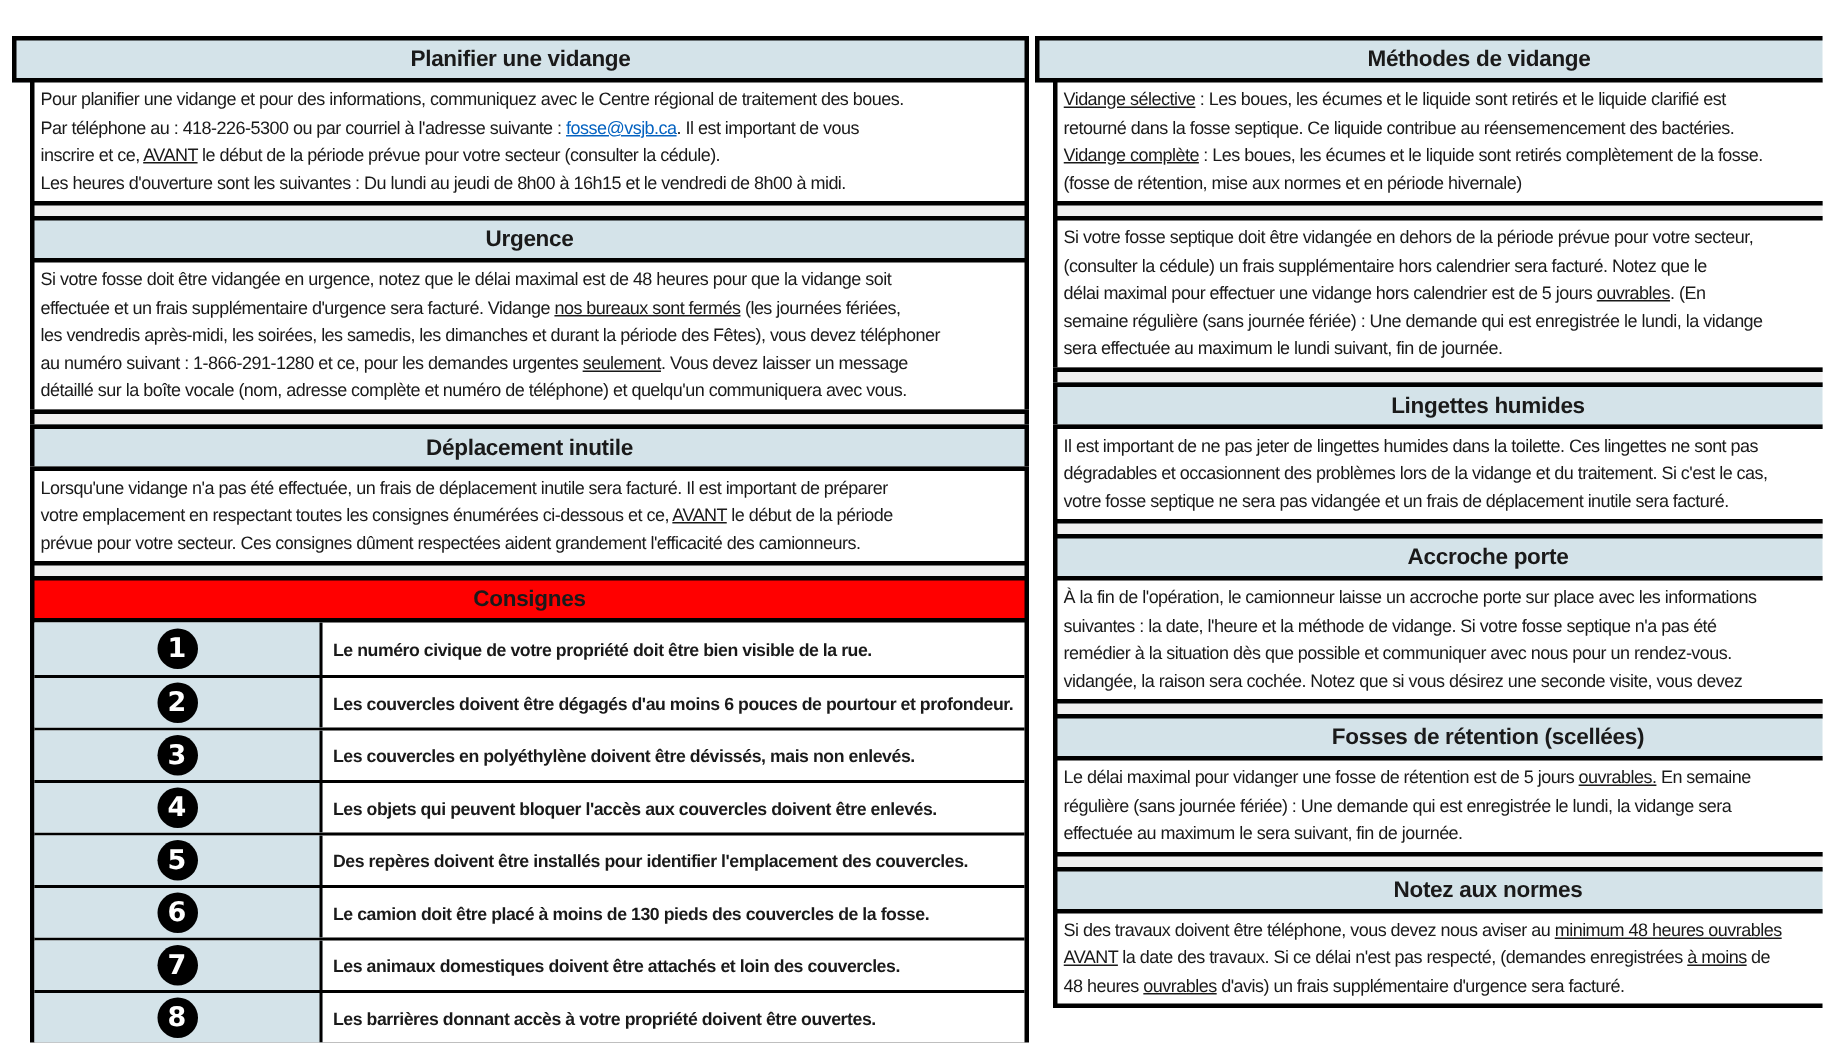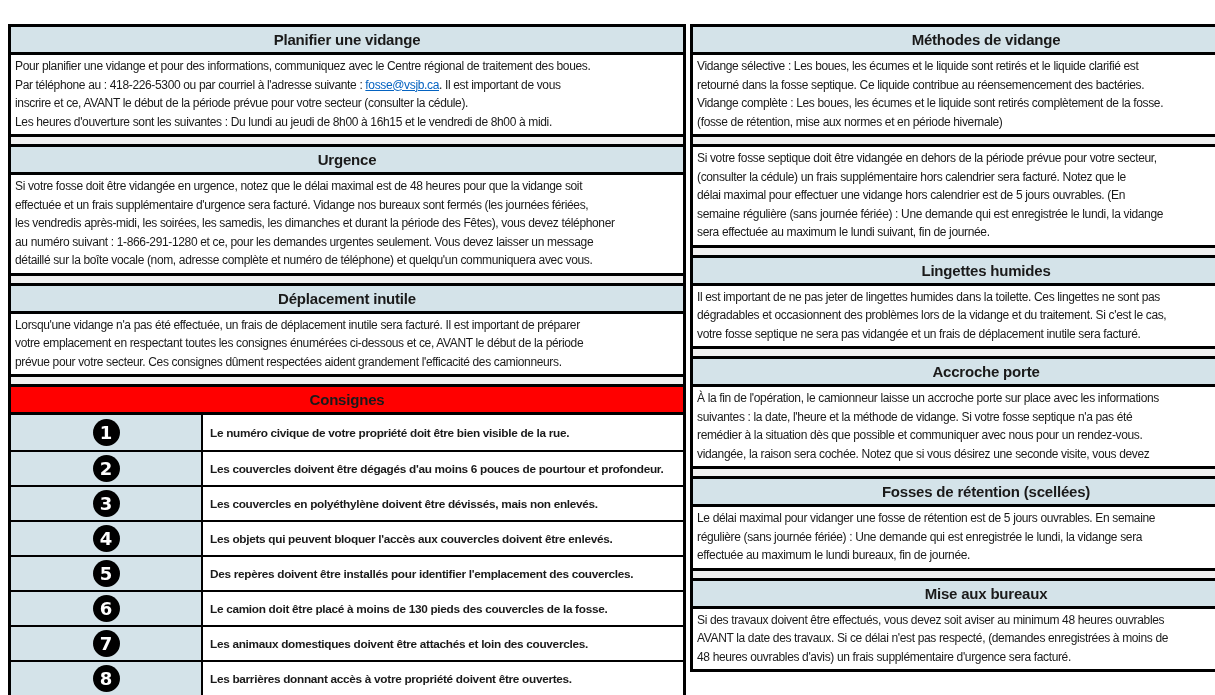--- a/index.html
+++ b/index.html
@@ -8,35 +8,35 @@
     width: 1215px; height: 695px; overflow: hidden;
     font-family: "Liberation Sans", sans-serif;
     color: #1a1a1a;
   }
   .page { display: flex; gap: 4px; padding: 24px 7px 0 8px; }
   .panel { display: flex; flex-direction: column; flex: none; }
   .panel.left  { width: 678px; }
   .panel.right { width: 592px; border-radius: 14px; }
 
   .bx { border: 3px solid var(--border, #000); background: #fff; }
-  .bx + .bx { margin-top: -3px; }
+  .bx + .bx { margin-top: -3px; margin-left: 12px; }
 
   .hdr {
     height: 31px; display: flex; align-items: center; justify-content: center;
     background: var(--header-bg, #d4e3e9);
     font-weight: bold; font-size: 15px; letter-spacing: -0.2px;
   }
   .hdr.red { background: var(--red-bg, #ff0000); }
 
   .content { padding: 2px 4px 3px 4px; overflow: hidden; }
   .line {
     height: 18.5px; line-height: 18.5px; white-space: nowrap; overflow: hidden;
     font-size: 12px; letter-spacing: -0.35px;
   }
-  .seg.u { }
+  .seg.u { text-decoration: underline; }
   a.link { color: var(--link, #0563c1); cursor: pointer; }
 
   .spacer { height: 13px; background: var(--spacer-bg, #f0f0f0); }
 
   .c-table { padding: 0; }
   .c-row { display: flex; height: 35px; border-top: 2px solid #000; }
   .c-row:first-child { border-top: none; }
   .c-num {
     width: 192px; flex: none; background: var(--header-bg, #d4e3e9);
     border-right: 2px solid #000;
@@ -181,25 +181,25 @@
         <div class="line"><span class="seg">remédier à la situation dès que possible et communiquer avec nous pour un rendez-vous.</span></div>
         <div class="line"><span class="seg">vidangée, la raison sera cochée. Notez que si vous désirez une seconde visite, vous devez</span></div>
       </div>
       <div class="bx spacer"></div>
       <div class="bx hdr">
         <span>Fosses de rétention (scellées)</span>
       </div>
       <div class="bx content">
         <div class="line"><span class="seg">Le délai maximal pour vidanger une fosse de rétention est de 5 jours </span><span class="seg u">ouvrables.</span><span class="seg"> En semaine</span></div>
         <div class="line"><span class="seg">régulière (sans journée fériée) : Une demande qui est enregistrée le lundi, la vidange sera</span></div>
-        <div class="line"><span class="seg">effectuée au maximum le lundi bureaux, fin de journée.</span></div>
-      </div>
-      <div class="bx spacer"></div>
-      <div class="bx hdr">
-        <span>Mise aux bureaux</span>
-      </div>
-      <div class="bx content">
-        <div class="line"><span class="seg">Si des travaux doivent être effectués, vous devez soit aviser au </span><span class="seg u">minimum 48 heures ouvrables</span></div>
+        <div class="line"><span class="seg">effectuée au maximum le sera suivant, fin de journée.</span></div>
+      </div>
+      <div class="bx spacer"></div>
+      <div class="bx hdr">
+        <span>Notez aux normes</span>
+      </div>
+      <div class="bx content">
+        <div class="line"><span class="seg">Si des travaux doivent être téléphone, vous devez nous aviser au </span><span class="seg u">minimum 48 heures ouvrables</span></div>
         <div class="line"><span class="seg u">AVANT</span><span class="seg"> la date des travaux. Si ce délai n'est pas respecté, (demandes enregistrées </span><span class="seg u">à moins</span><span class="seg"> de</span></div>
         <div class="line"><span class="seg">48 heures </span><span class="seg u">ouvrables</span><span class="seg"> d'avis) un frais supplémentaire d'urgence sera facturé.</span></div>
       </div>
     </div>
 </div>
 
 </body></html>

